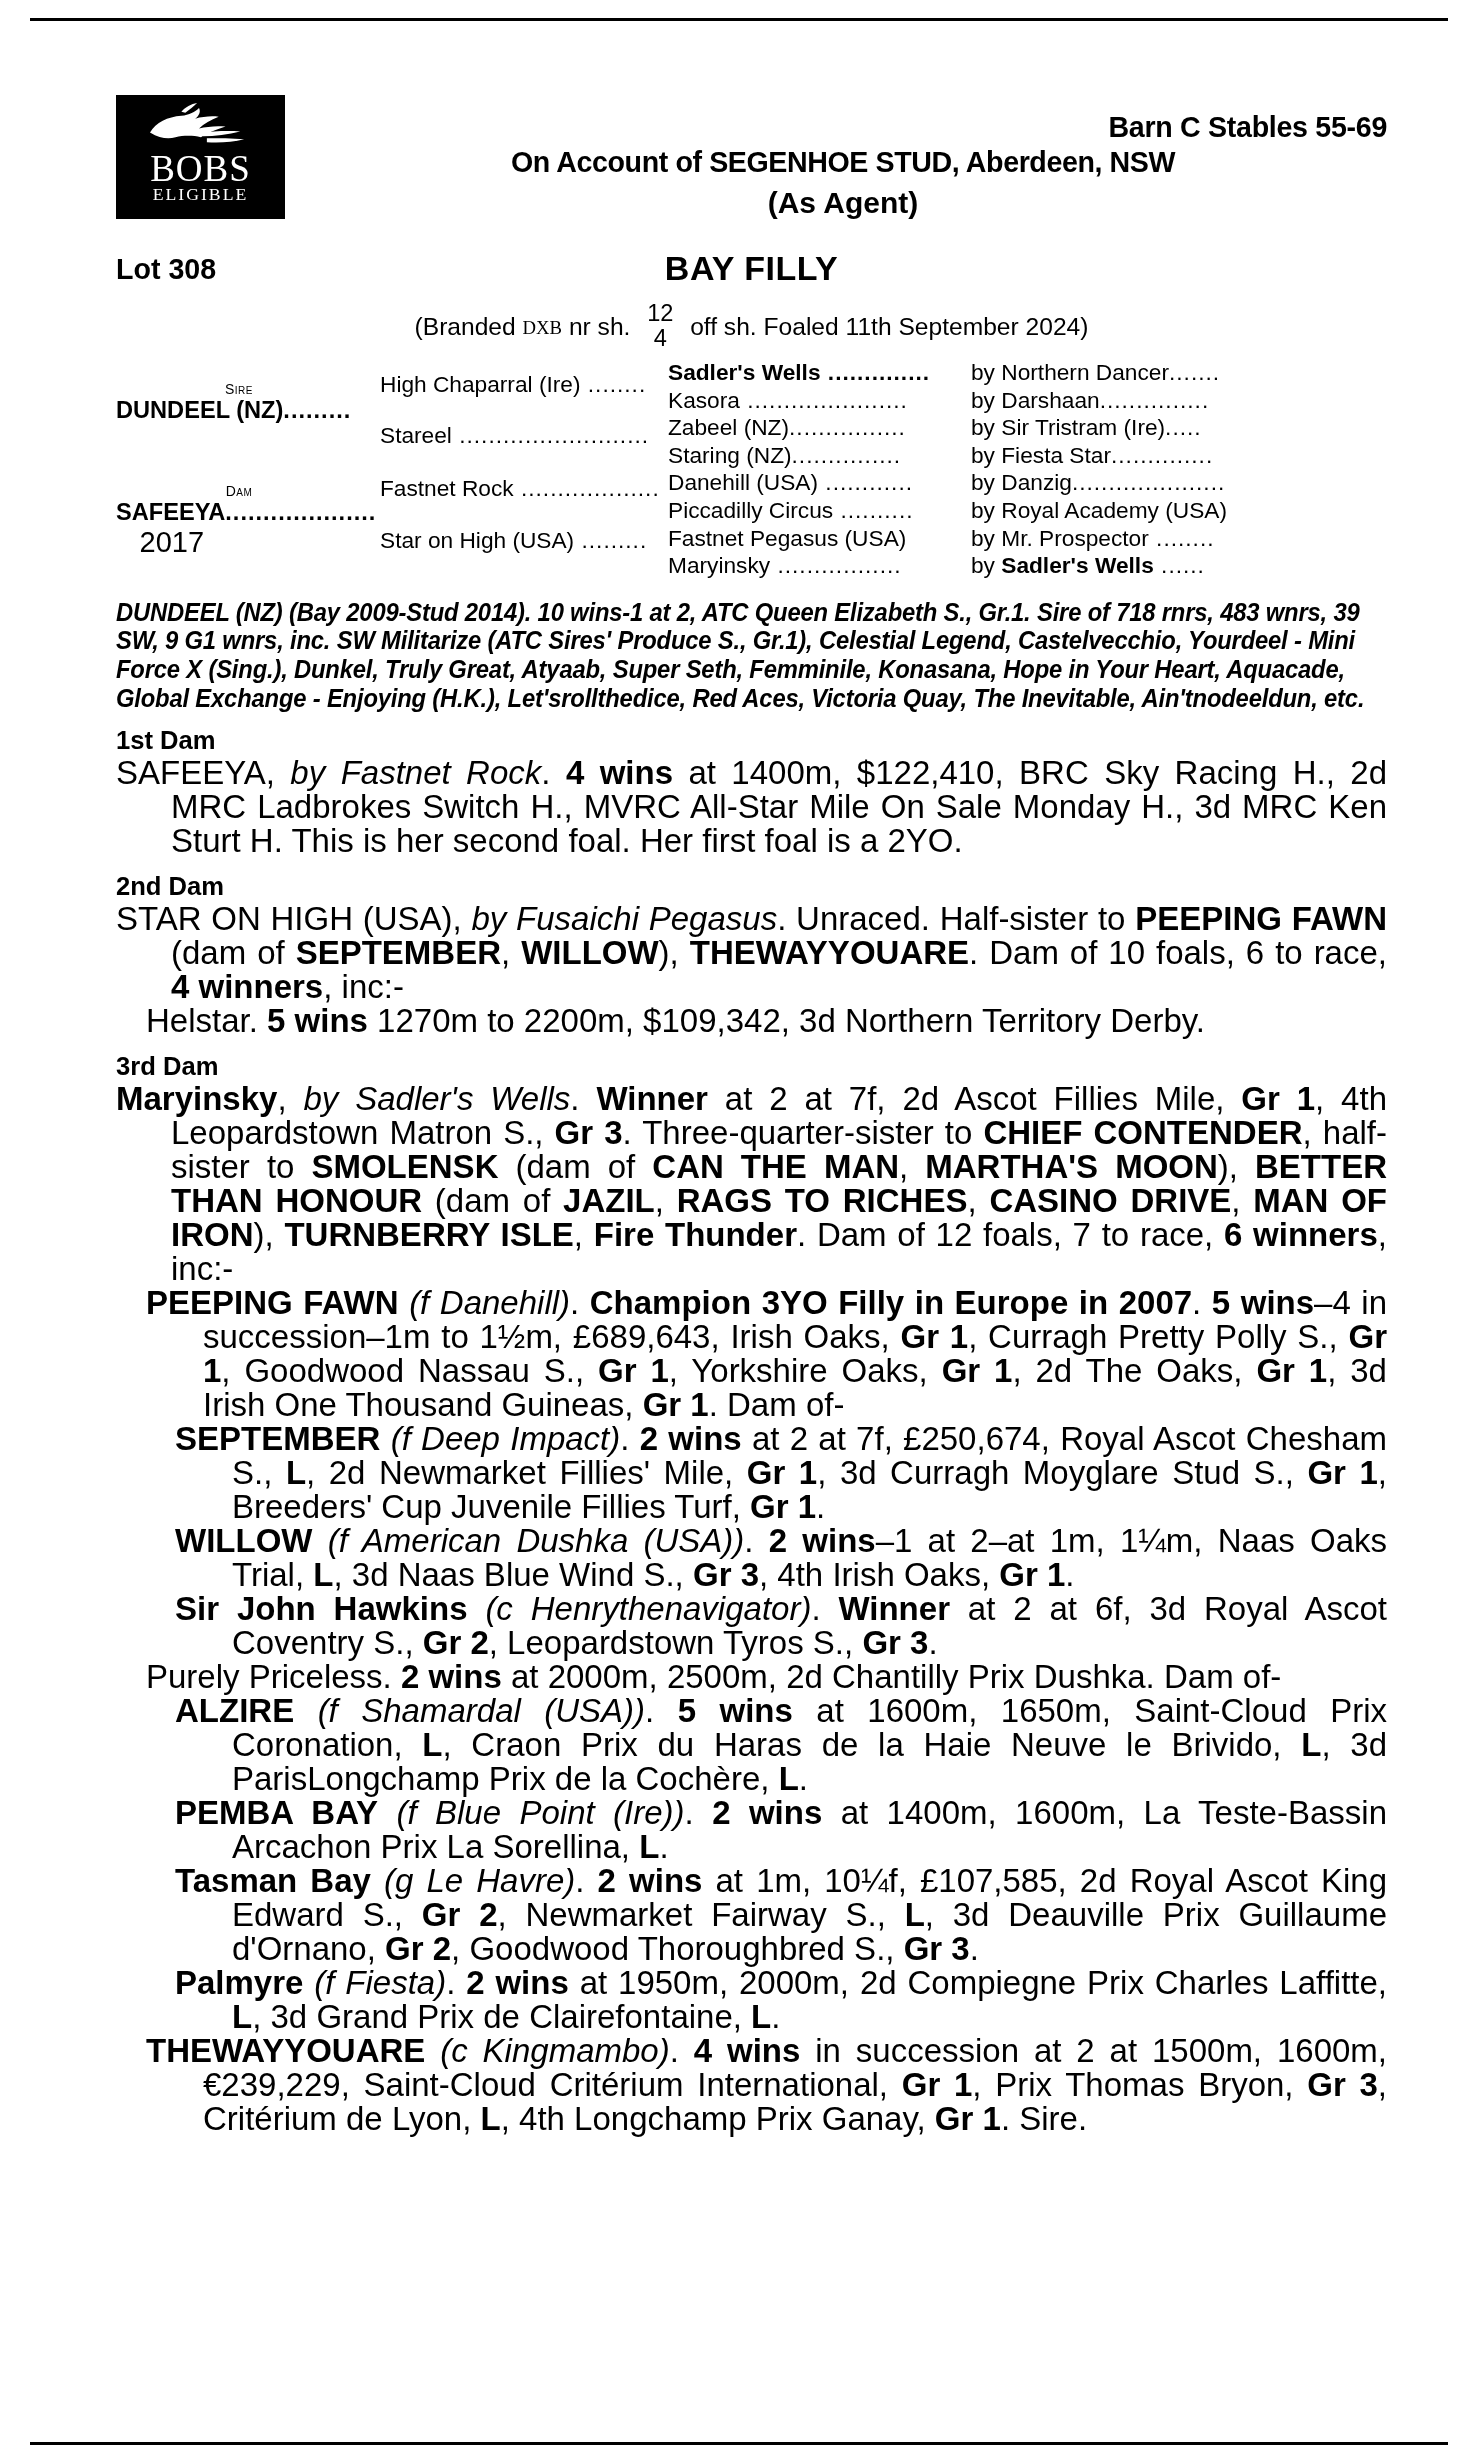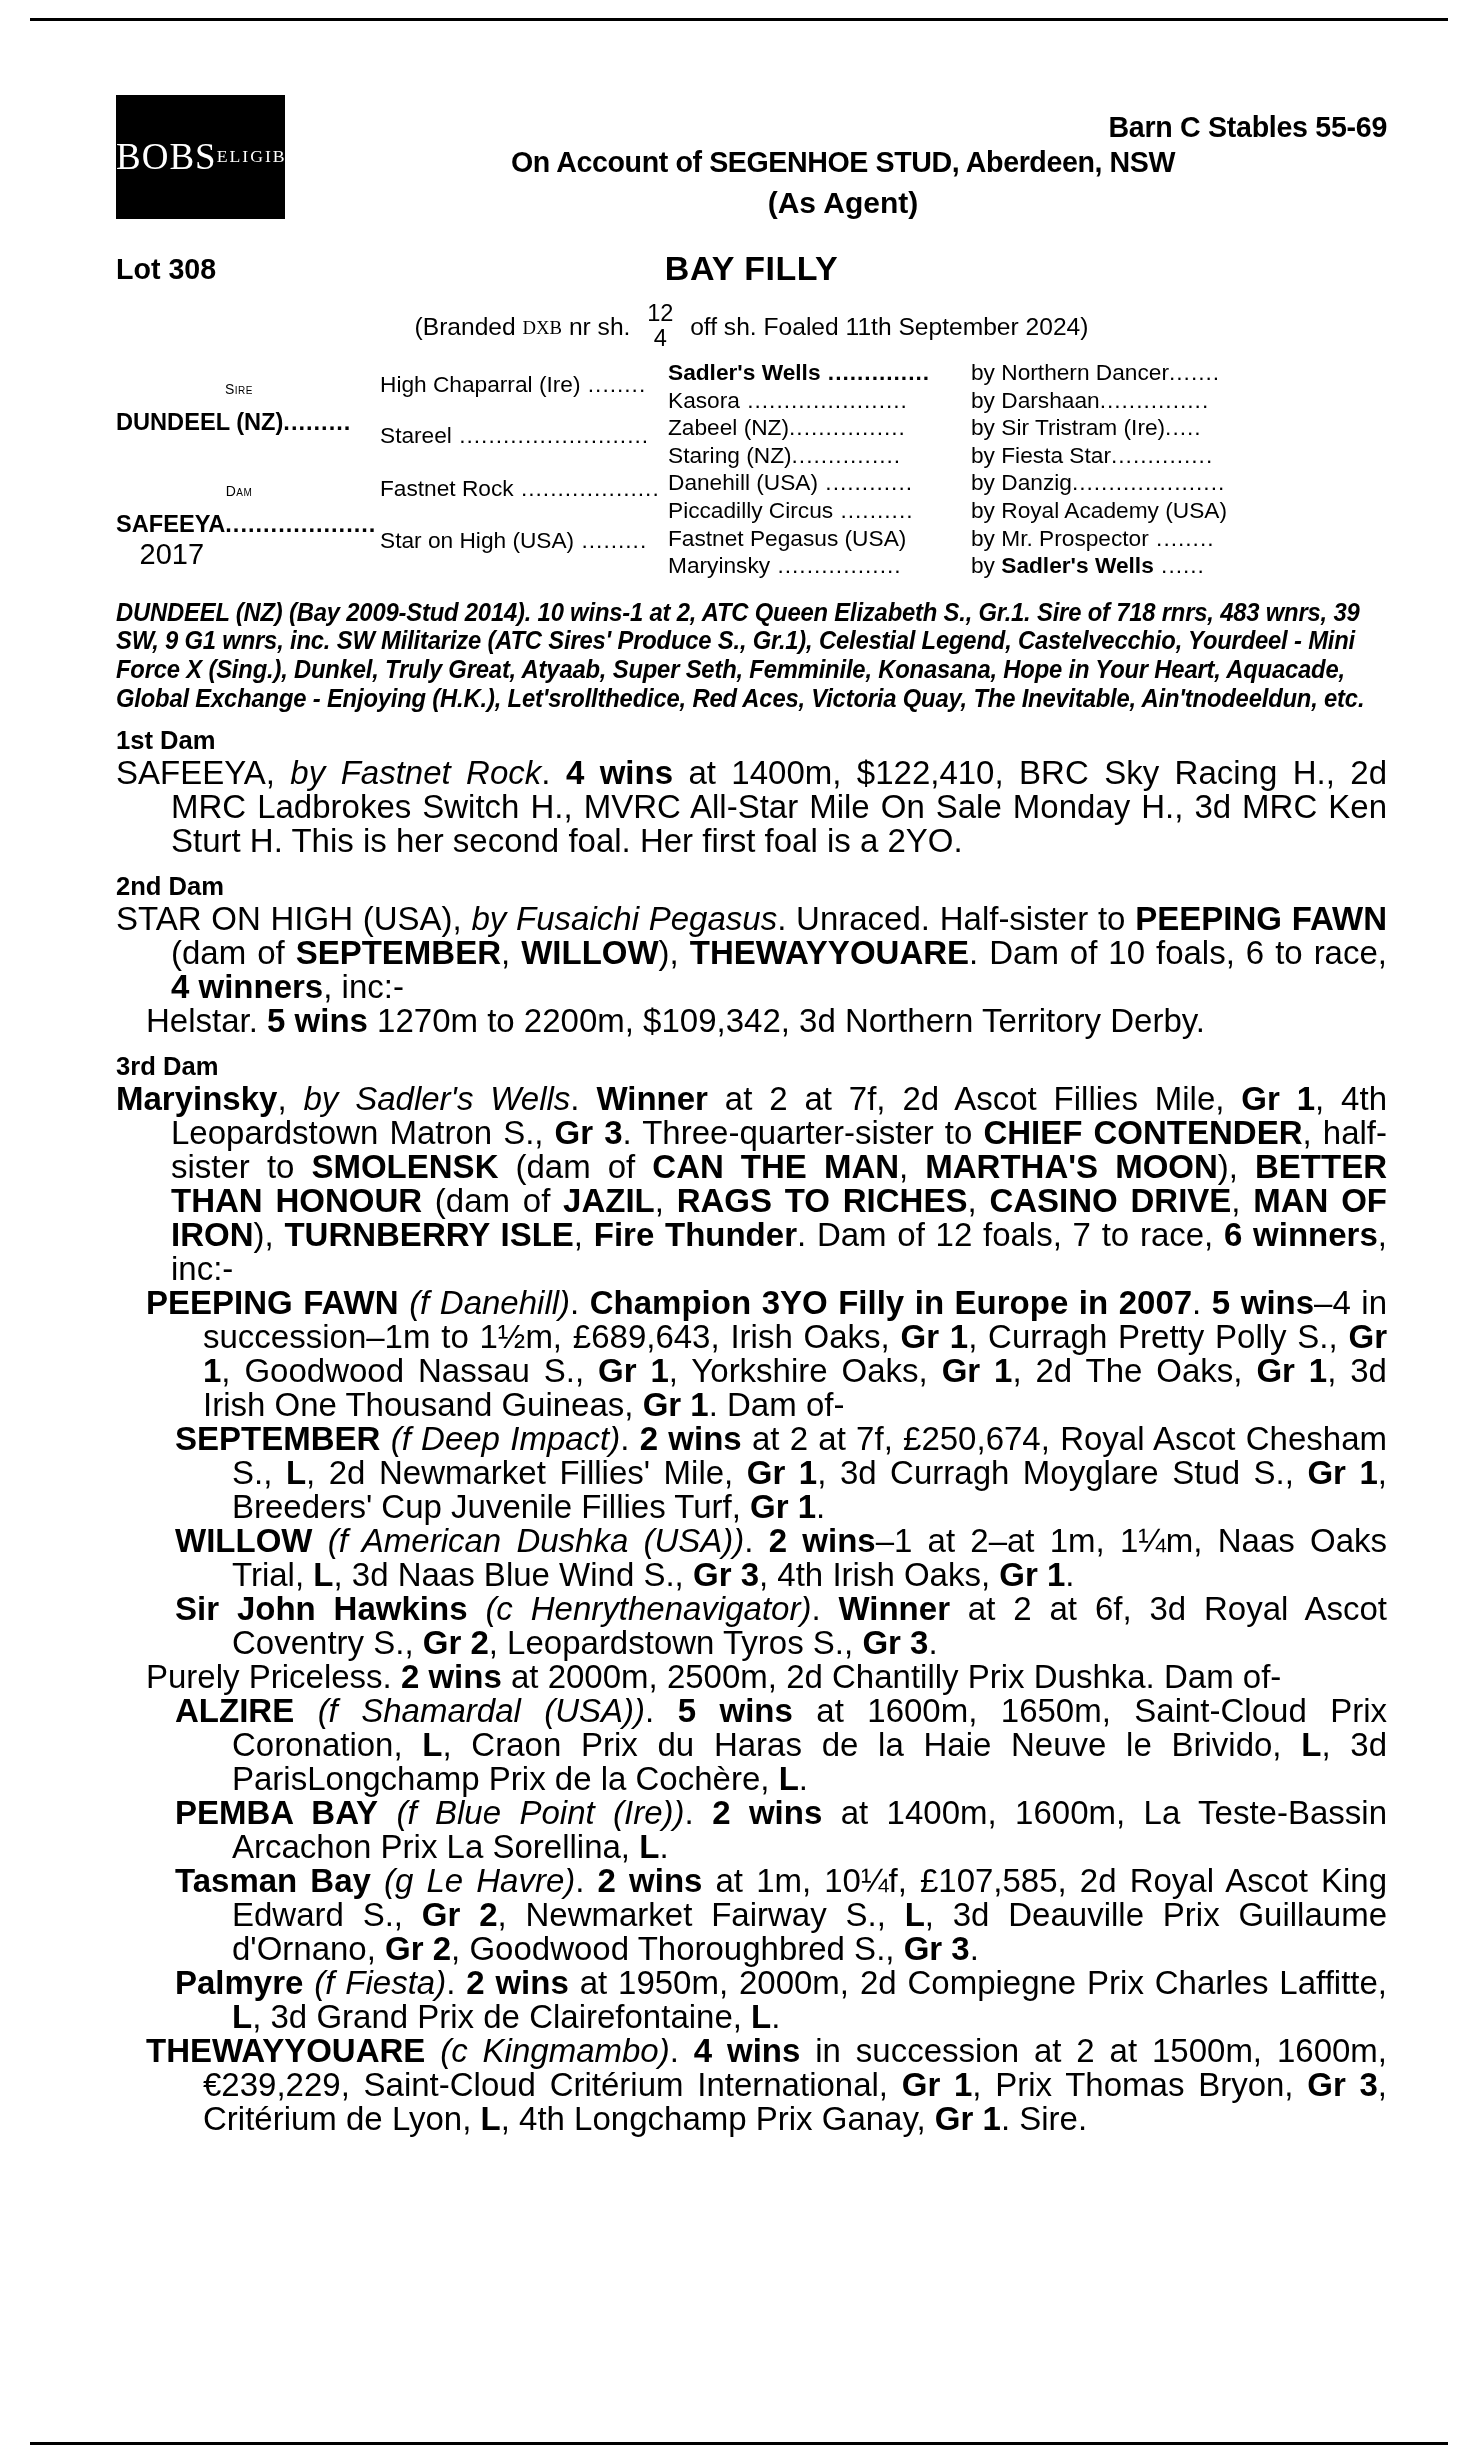--- a/index.html
+++ b/index.html
@@ -44,21 +44,21 @@
     height: 158px;
   }
   .logo {
     position: absolute;
     left: 0; top: 0;
     width: 169px;
     height: 124px;
     background: #000;
     color: #fff;
     display: flex;
-    flex-direction: row;
+    flex-direction: column;
     align-items: center;
     justify-content: flex-start;
     overflow: hidden;
   }
   .logo-horse {
     margin-top: 7.9px;
     width: 118px;
     height: 51px;
   }
   .logo-bobs {
@@ -162,21 +162,20 @@
   .ped .sirelabel, .ped .damlabel {
     font-variant: small-caps;
     font-size: 14px;
     text-align: center;
     letter-spacing: 0.5px;
   }
   .ped .sirename {
     font-weight: bold;
     font-size: 23.6px;
     white-space: nowrap;
-    margin-top: 12px;
   }
   .ped .damyear { font-size: 29px; padding-left: 23.6px; }
   .sireblock { position: absolute; left: 0; top: 13.8px; width: 246px; }
   .damblock  { position: absolute; left: 0; top: 116px; width: 246px; }
   .dots { letter-spacing: 1px; }
 
   .ped .col2 { position: absolute; left: 264px; width: 286px; }
   .ped .col2 .g2 {
     position: absolute;
     white-space: nowrap;

